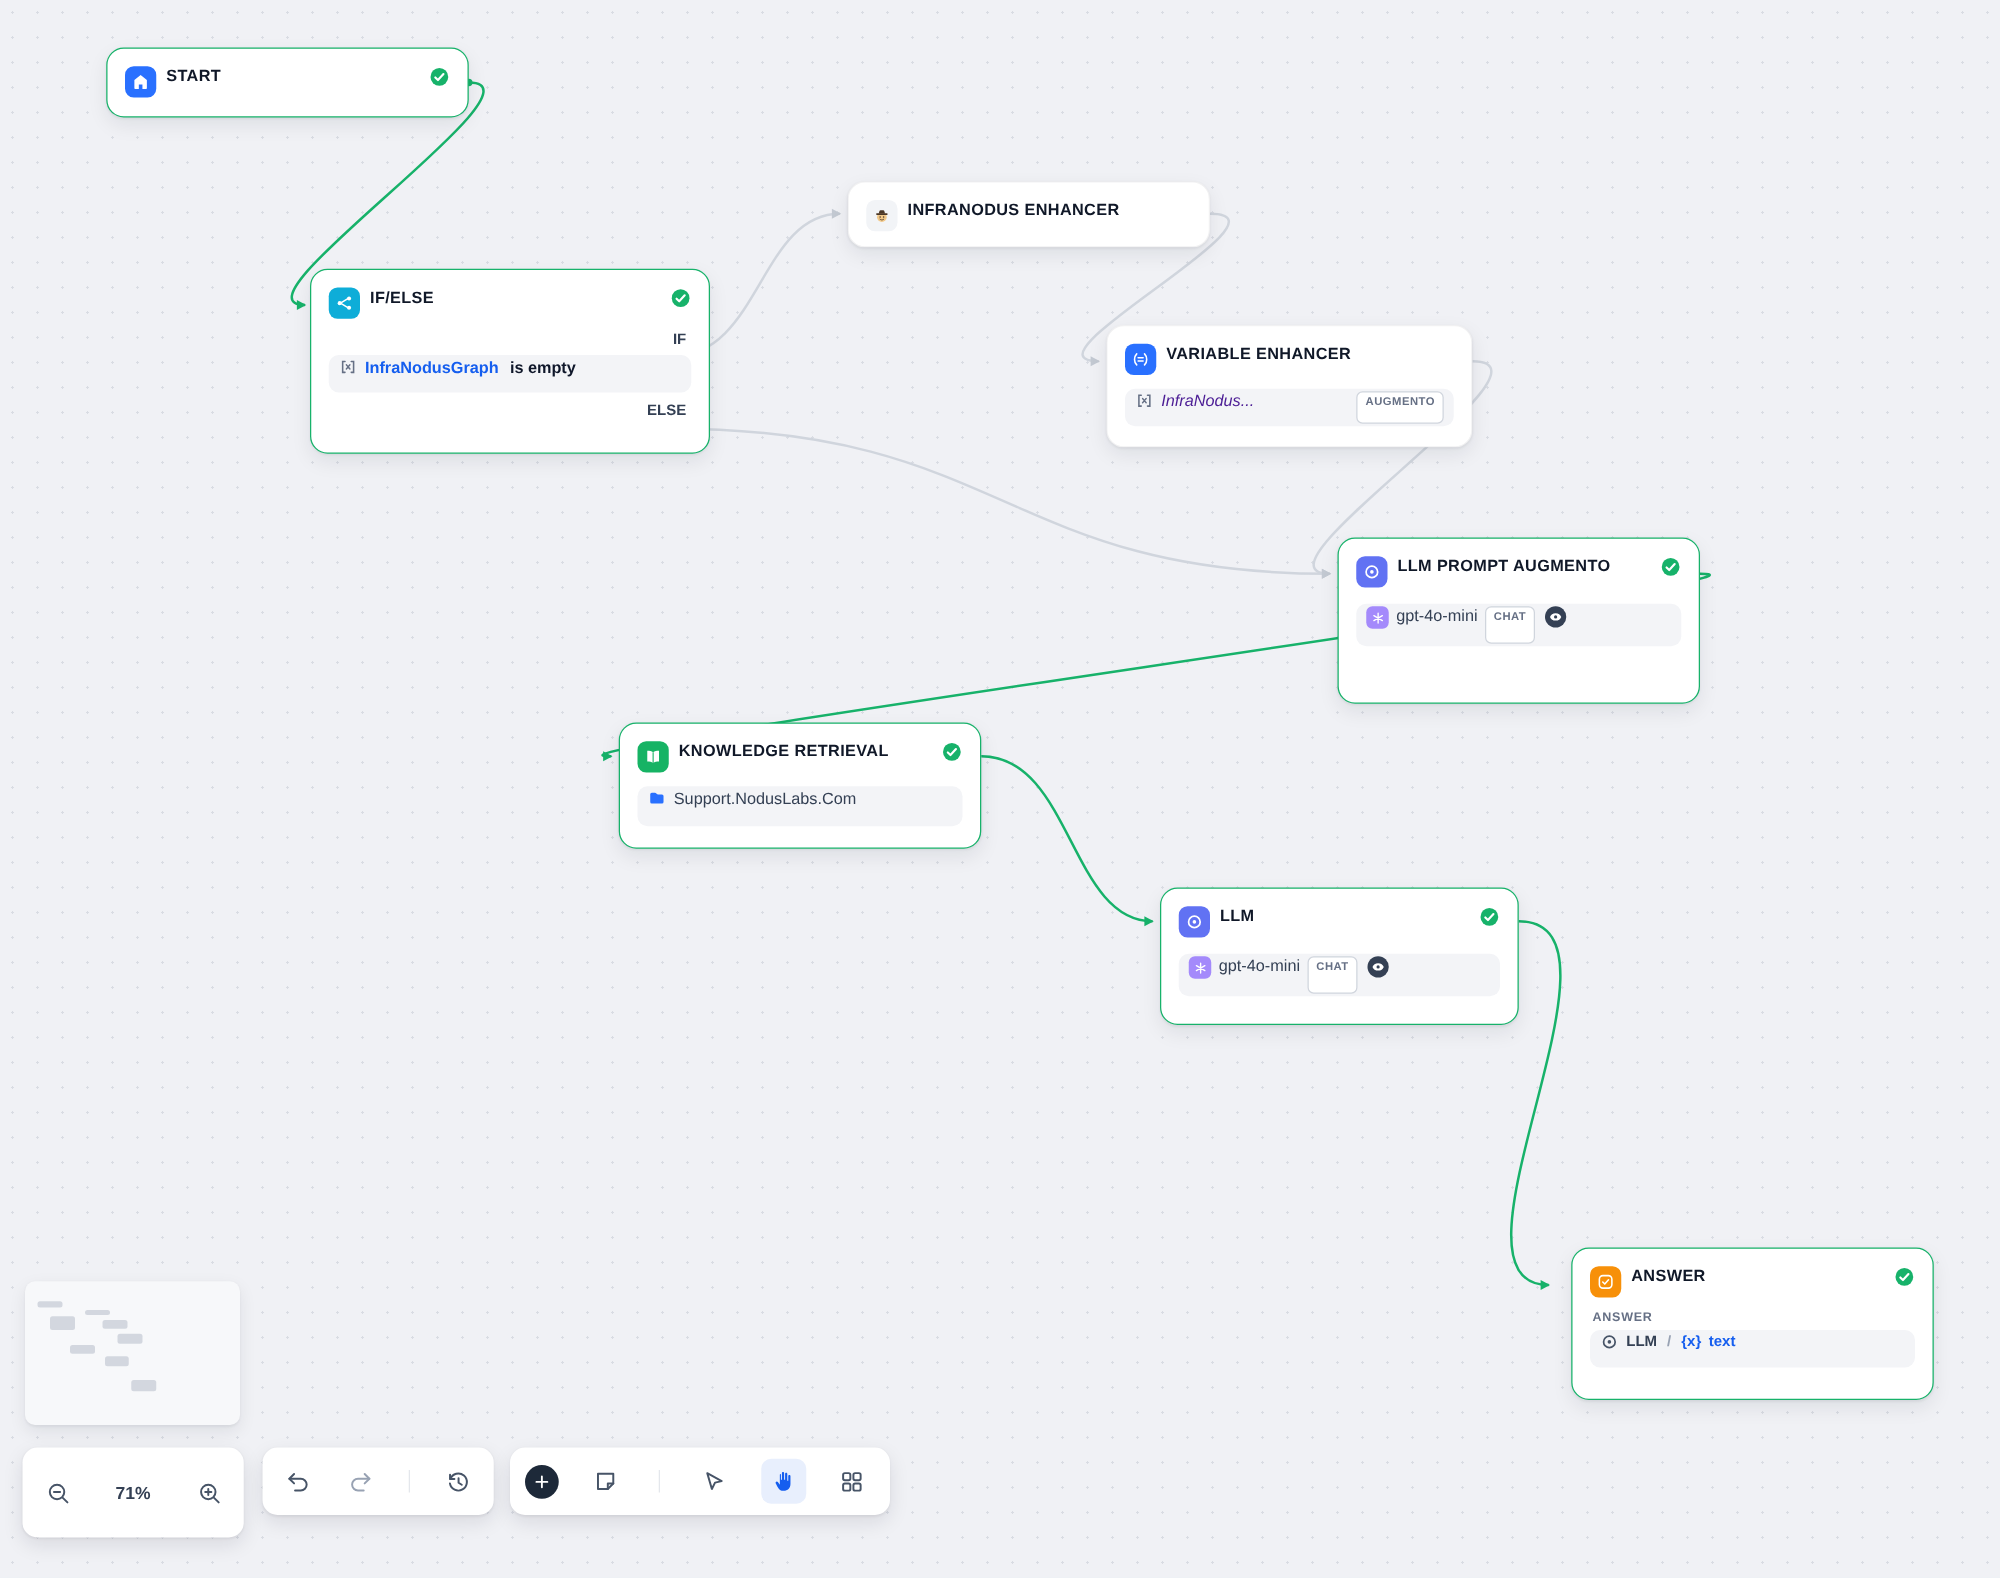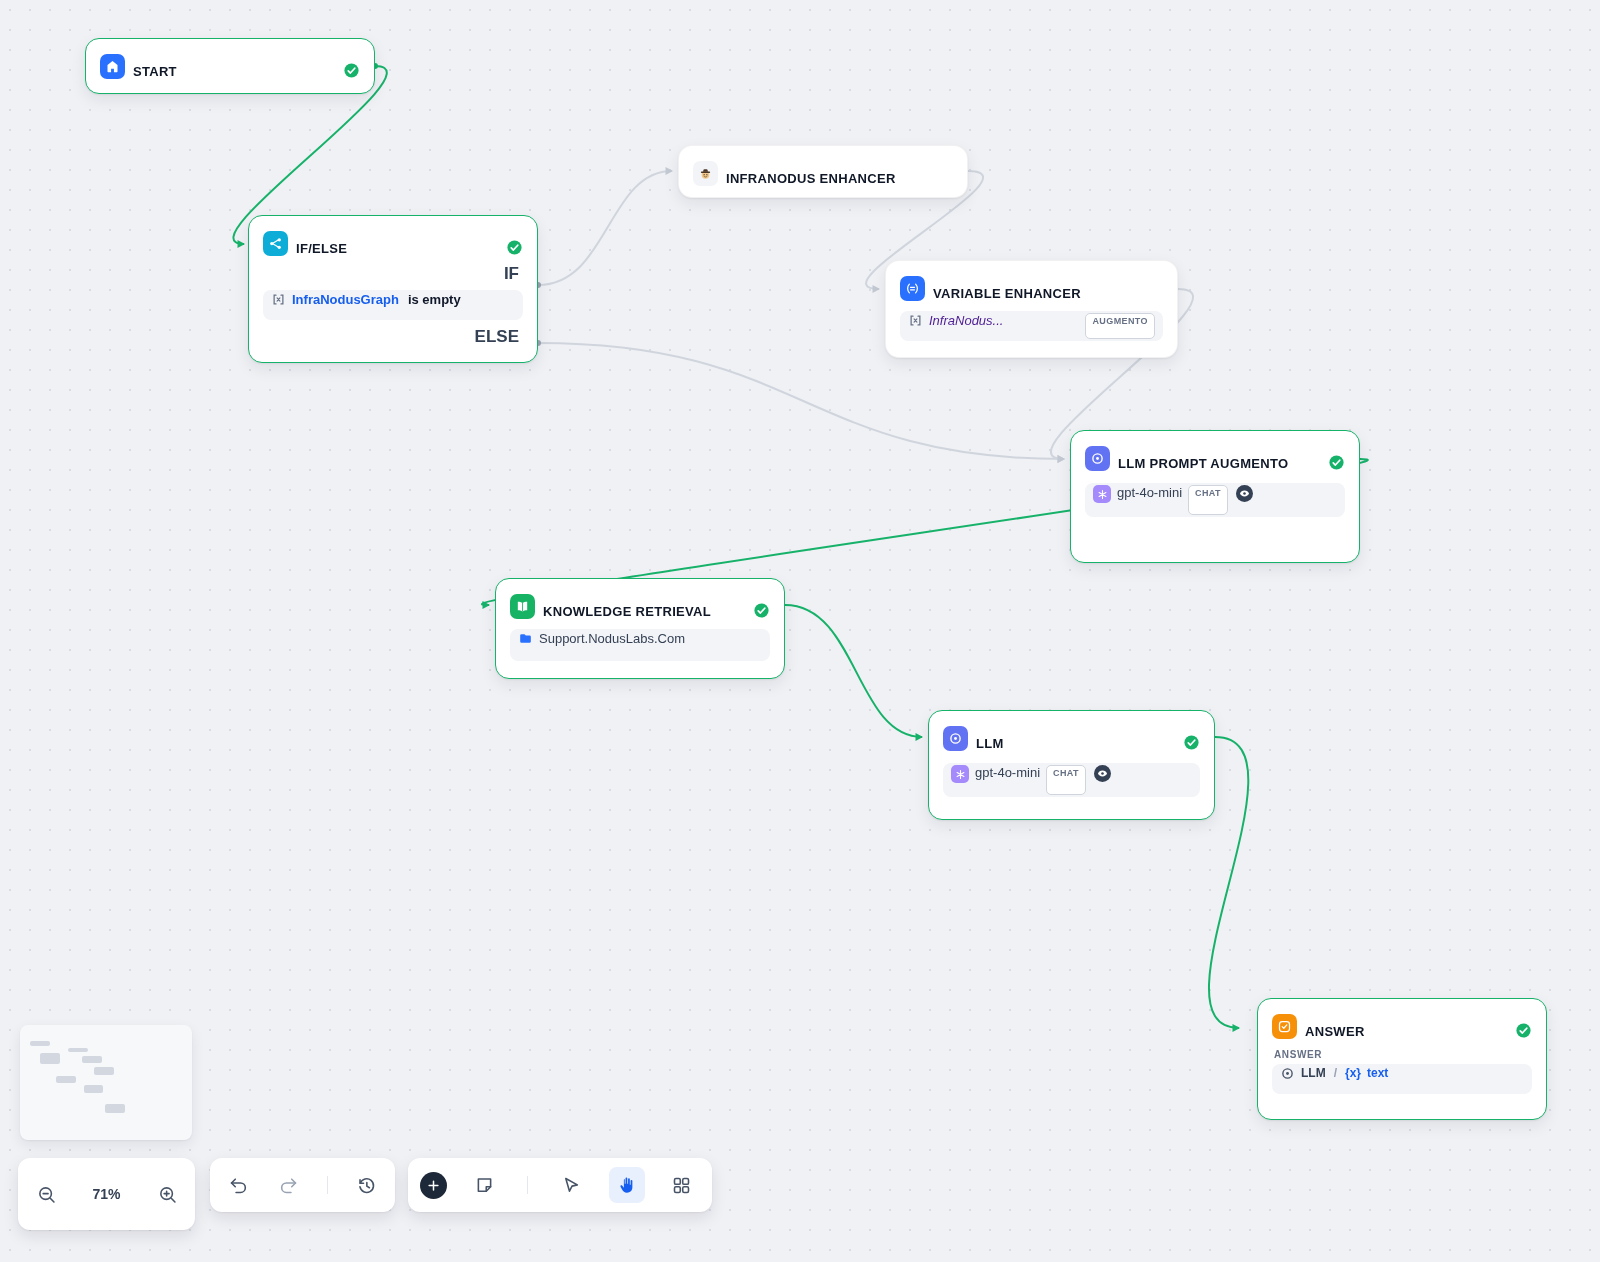--- a/index.html
+++ b/index.html
@@ -10,35 +10,35 @@
     background-size:20px 20px;}
   .edges{position:absolute;left:0;top:0;z-index:1;pointer-events:none;}
   .edges path{pointer-events:stroke;}
   .e-gray{stroke:#d0d5dd;stroke-width:2;fill:none;}
   .e-green{stroke:#17b26a;stroke-width:2;fill:none;}
 
   .node{position:absolute;z-index:2;background:#fff;border-radius:14px;
     border:1px solid rgba(16,24,40,.06);box-sizing:border-box;padding:14px;
     box-shadow:0 1px 2px rgba(16,24,40,.06),0 6px 16px rgba(16,24,40,.08);}
   .node.ok{border:1.5px solid #17b26a;}
-  .nheader{display:flex;align-items:flex-end;gap:8px;height:26px;}
+  .nheader{display:flex;align-items:flex-start;gap:8px;height:26px;}
   .nicon{width:25px;height:25px;border-radius:7px;flex:none;display:flex;align-items:center;justify-content:center;}
   .nicon svg{width:15px;height:15px;display:block;}
   .nicon.c-start{background:#2970ff;}
   .nicon.c-split{background:#0eadd8;}
   .nicon.c-assign{background:#2970ff;}
   .nicon.c-llm{background:#6172f3;}
   .nicon.c-know{background:#16b364;}
   .nicon.c-answer{background:#f79009;}
   .nicon.c-plain{background:#f2f4f7;}
   .ntitle{font-size:13px;font-weight:700;color:#101828;letter-spacing:.3px;
     white-space:nowrap;overflow:hidden;text-overflow:ellipsis;flex:1;}
   .ncheck{flex:none;width:17px;height:17px;margin-left:6px;}
   .ncheck svg{width:17px;height:17px;display:block;}
-  .branch-label{font-size:17px;font-weight:700;color:#344054;text-align:right;margin:8px 4px 4px 0;}
+  .branch-label{font-size:12px;font-weight:700;color:#344054;text-align:right;margin:8px 4px 4px 0;}
   .nrow{background:#f3f4f7;border-radius:8px;min-height:30px;display:flex;
     gap:6px;padding:2px 8px;margin-top:6px;font-size:13px;color:#344054;box-sizing:border-box;}
   .nrow .ric{width:15px;height:15px;flex:none;display:flex;align-items:center;justify-content:center;}
   .nrow .ric svg{width:15px;height:15px;display:block;}
   .c-var{color:#155eef;font-weight:600;}
   .c-op{color:#0f172a;font-weight:700;margin-left:3px;}
   .muted{color:#4c1d95;font-style:italic;}
   .badge{border:1px solid #d0d5dd;background:#fff;border-radius:5px;font-size:9px;
     font-weight:700;color:#667085;padding:2px 6px;letter-spacing:.4px;flex:none;}
   .badge.right{margin-left:auto;}
@@ -122,21 +122,21 @@
           <rect x="4.6" y="8.8" width="14.8" height="2.3" rx="1.1" fill="#4a3728"></rect>
           <circle cx="9.8" cy="13.8" r="1" fill="#4a3728"></circle>
           <circle cx="14.2" cy="13.8" r="1" fill="#4a3728"></circle>
           <path d="M9.6 16.6c.7.6 1.5.9 2.4.9s1.7-.3 2.4-.9" stroke="#4a3728" stroke-width="1" fill="none" stroke-linecap="round"></path>
         </svg>
       </span>
       <span class="ntitle">INFRANODUS ENHANCER</span>
     </div>
   </div>
 
-  <div class="node ok" style="left:248px;top:215px;width:290px;height:148px;">
+  <div class="node ok" style="left:248px;top:215px;width:320px;height:148px;">
     <div class="nheader">
       <span class="nicon c-split">
         <svg viewBox="0 0 24 24">
           <path d="M7 12 17 6M7 12l10 6" stroke="#fff" stroke-width="2" fill="none"></path>
           <circle cx="6" cy="12" r="2.6" fill="#fff"></circle>
             <circle cx="18" cy="6" r="2.6" fill="#fff"></circle>
             <circle cx="18" cy="18" r="2.6" fill="#fff"></circle>
         </svg>
       </span>
       <span class="ntitle">IF/ELSE</span>

